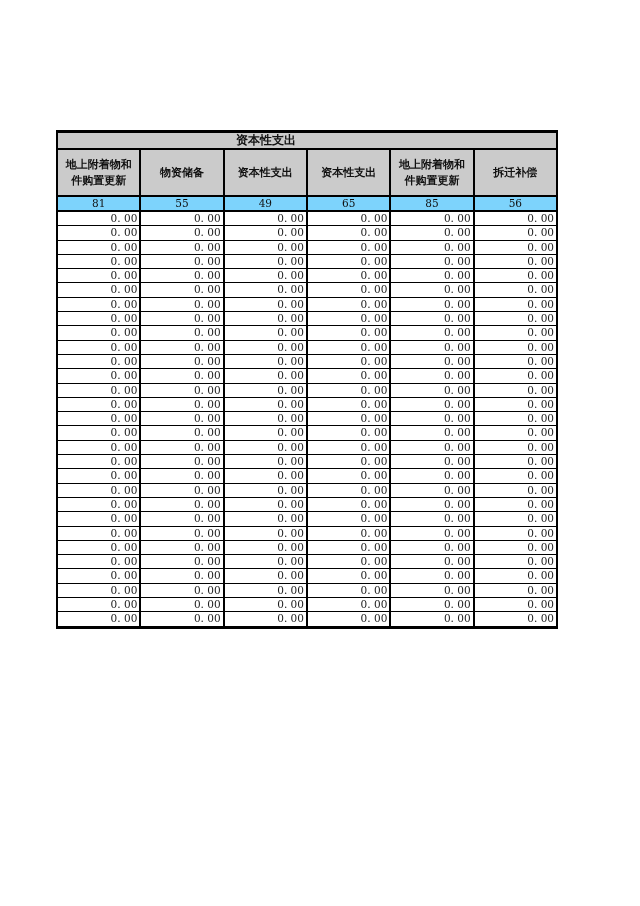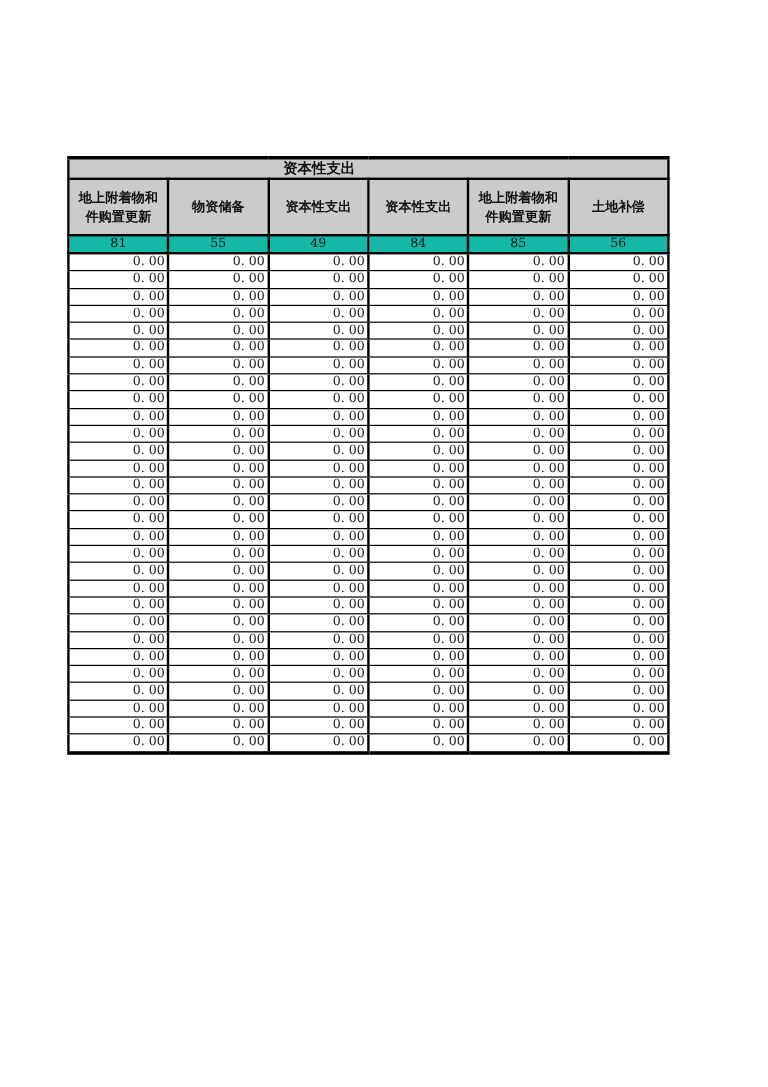--- a/index.html
+++ b/index.html
@@ -45,21 +45,21 @@
     vertical-align: middle;
     font-size: 11px;
     font-weight: 600;
     line-height: 1.45;
     white-space: pre-line;
     height: 45px;
     padding: 0 3px;
     overflow: hidden;
   }
   tr.code-row td {
-    background: #14b8a6;
+    background: #7dd3fc;
     border: 2px solid #000;
     text-align: center;
     font-size: 10.5px;
     height: 13px;
     line-height: 13px;
     padding: 0;
     overflow: hidden;
   }
   tbody.data td {
     background: #ffffff;
@@ -89,27 +89,27 @@
         <td class="title-cell" id="titleCell" colspan="6">资本性支出</td>
       </tr>
       <tr class="header-row" id="hdrRow">
           <td>地上附着物和
 件购置更新</td>
           <td>物资储备</td>
           <td>资本性支出</td>
           <td>资本性支出</td>
           <td>地上附着物和
 件购置更新</td>
-          <td>土地补偿</td>
+          <td>拆迁补偿</td>
         </tr>
       <tr class="code-row" id="codeRow">
           <td>81</td>
           <td>55</td>
           <td>49</td>
-          <td>84</td>
+          <td>65</td>
           <td>85</td>
           <td>56</td>
         </tr>
     </thead>
     <tbody class="data" id="tblBody">
         <tr>
           <td>0. 00</td>
           <td>0. 00</td>
           <td>0. 00</td>
           <td>0. 00</td>

